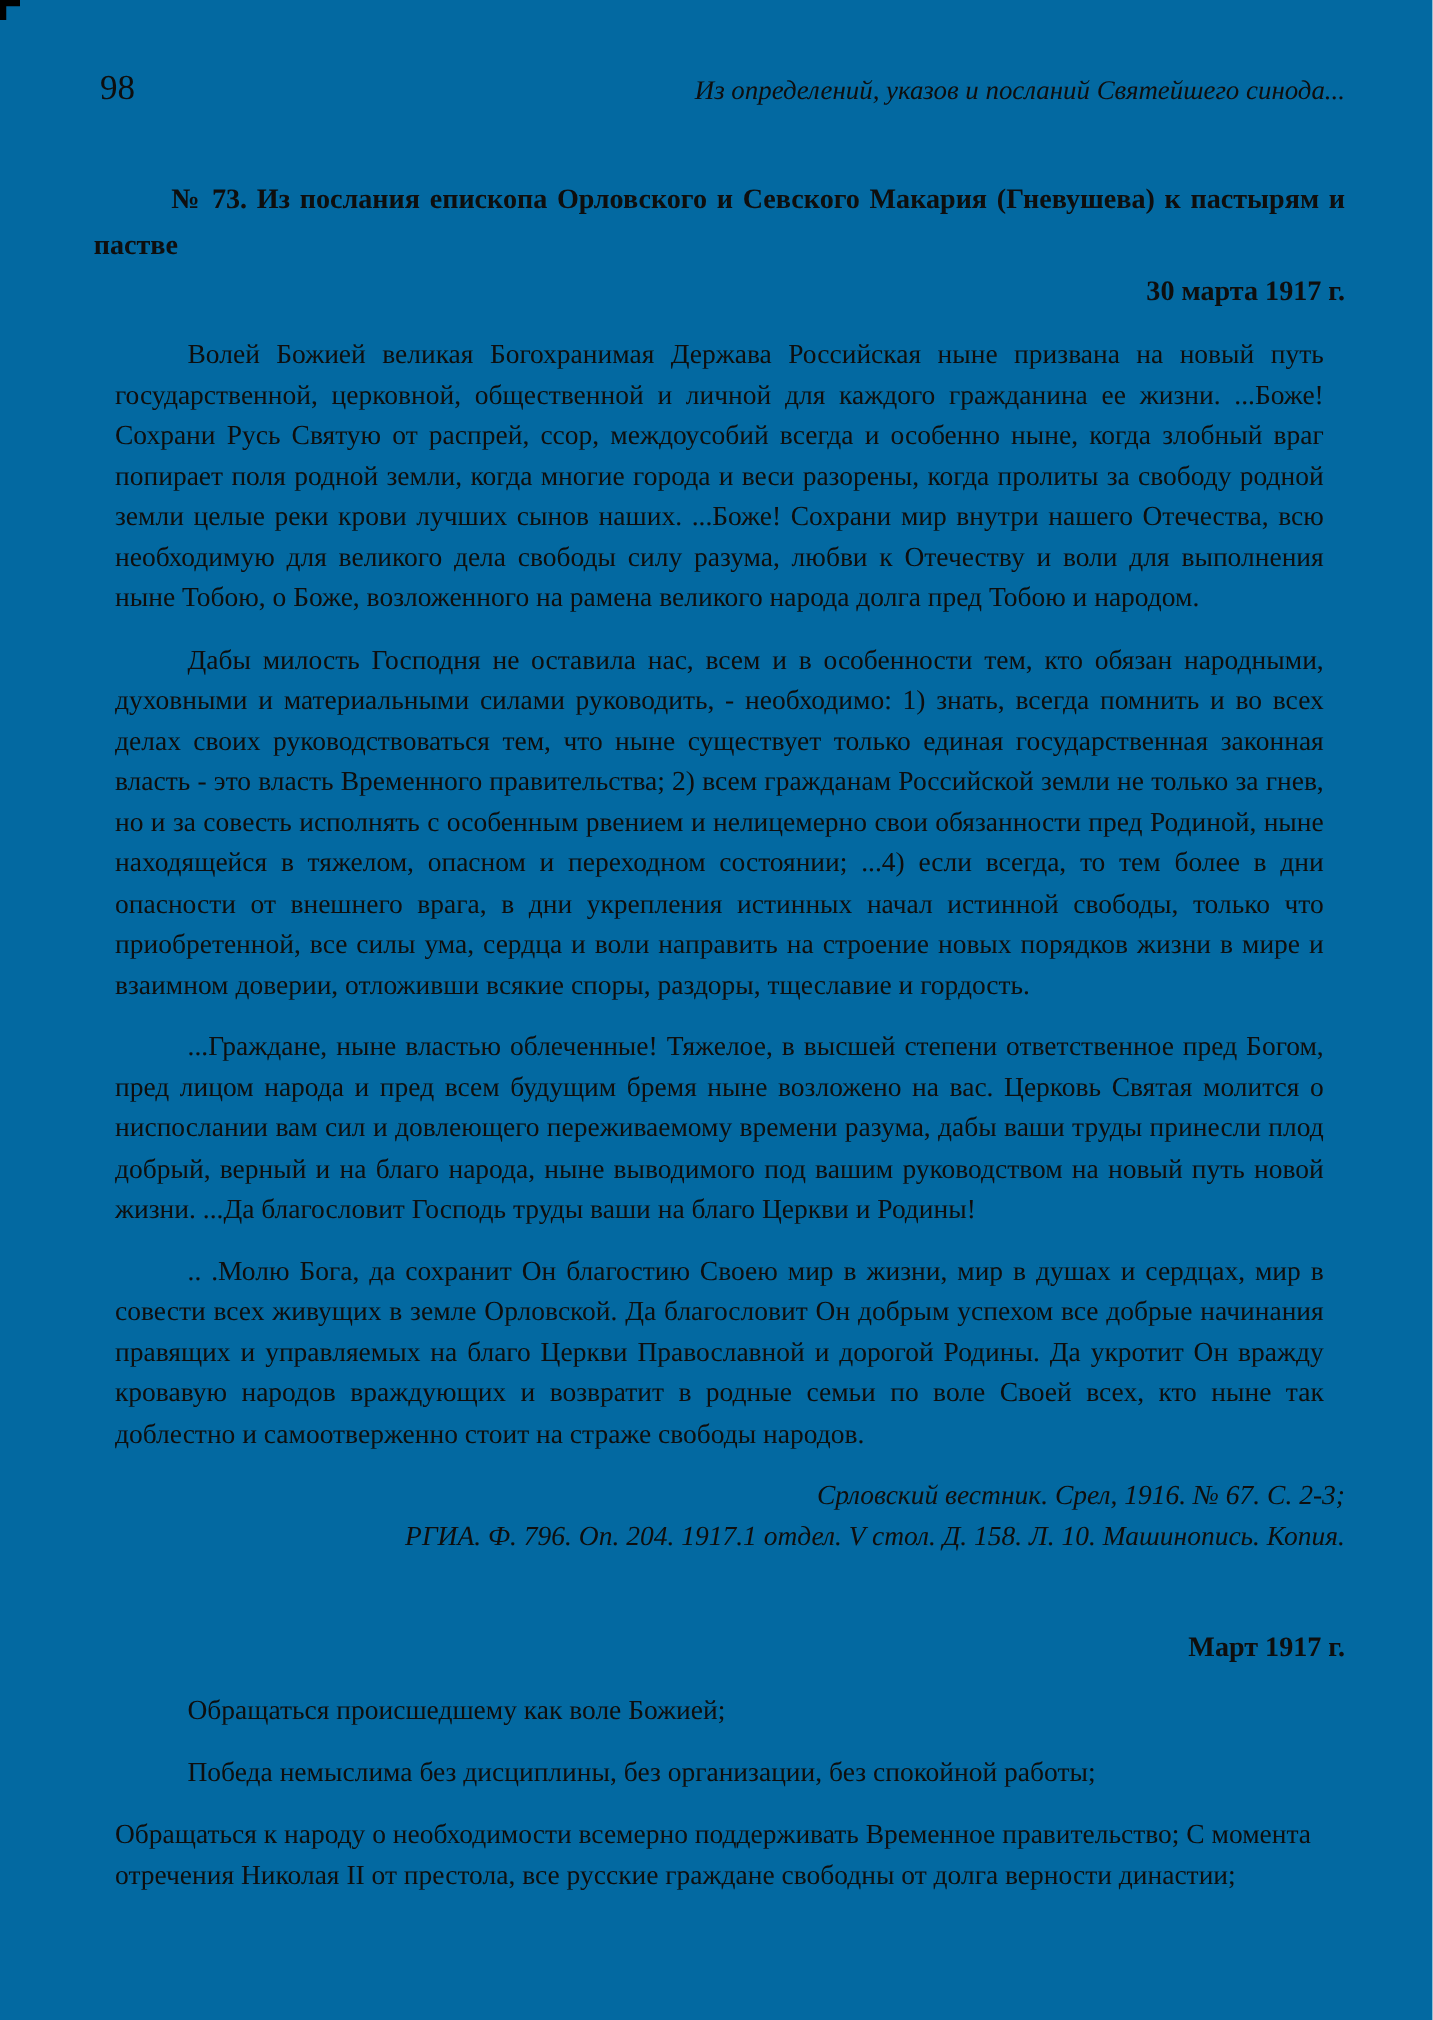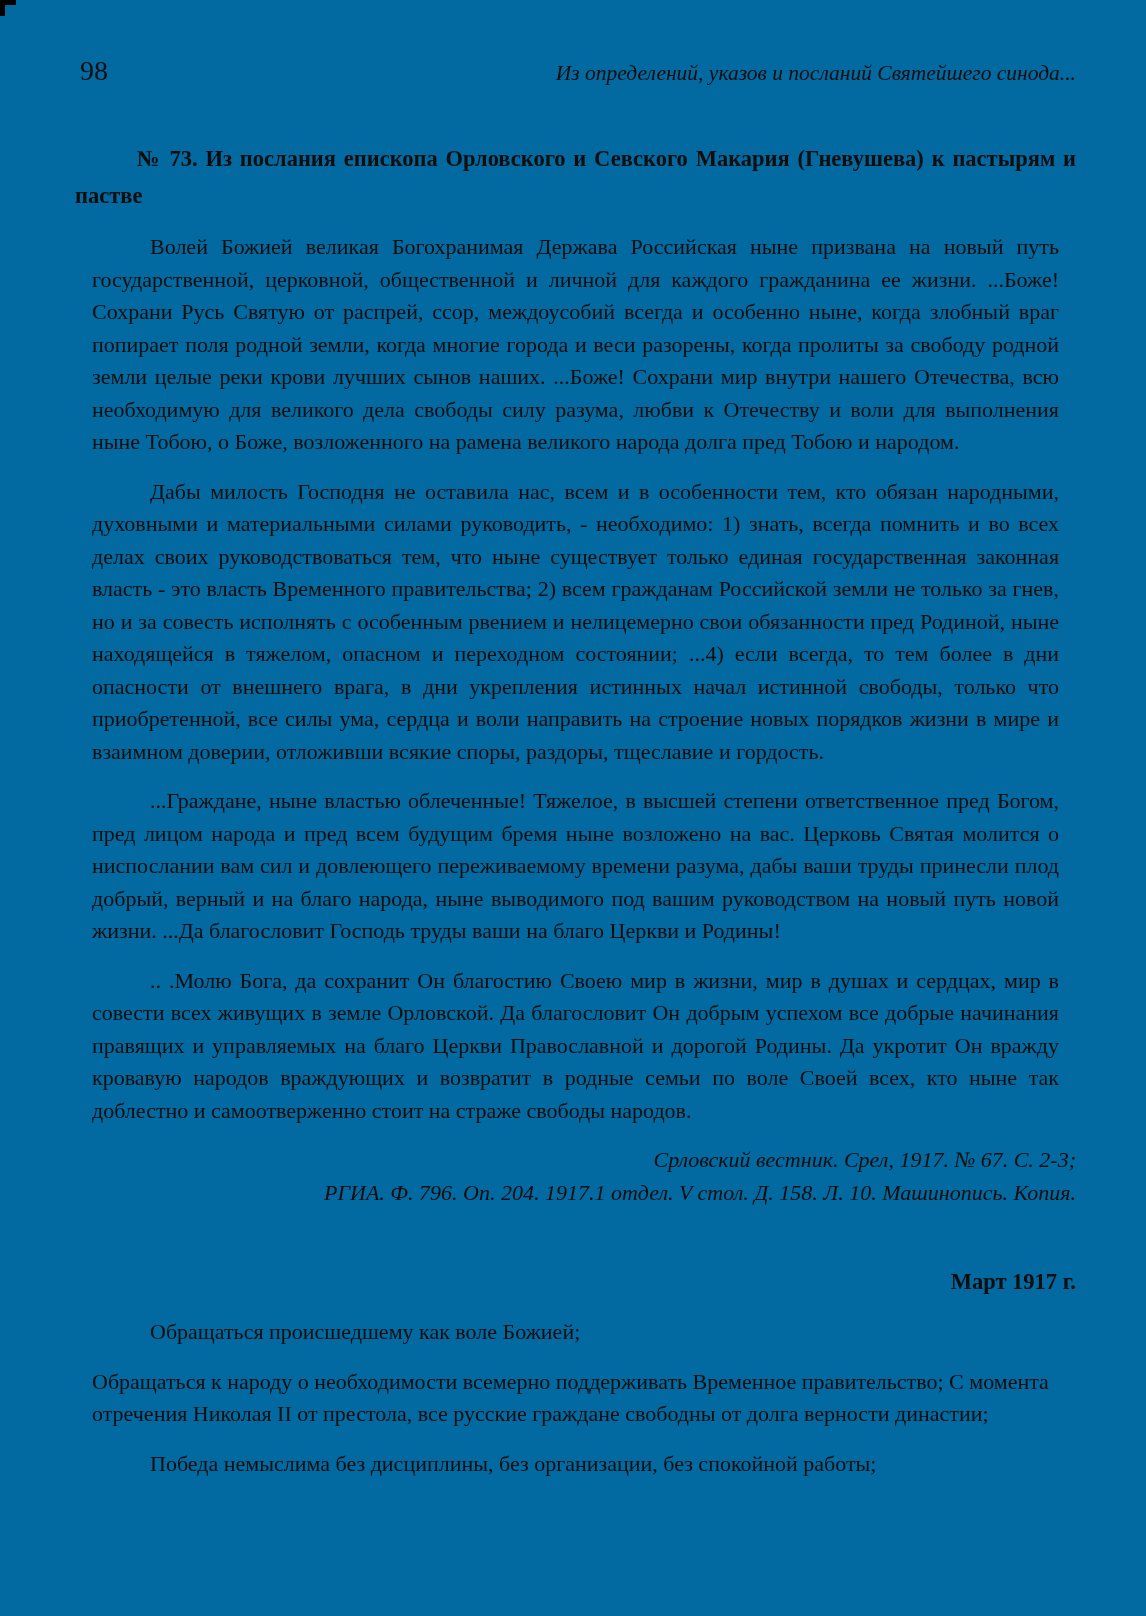--- a/index.html
+++ b/index.html
@@ -105,34 +105,35 @@
 
   <div class="header">
     <span class="page-number">98</span>
     <span class="running-header">Из определений, указов и посланий Святейшего синода...</span>
   </div>
 
   <div class="content">
 
     <div>
       <div class="doc-heading">№ 73. Из послания епископа Орловского и Севского Макария (Гневушева) к пастырям и пастве</div>
+      <div class="date-line">30 марта 1917 г.</div>
       <p class="para">Волей Божией великая Богохранимая Держава Российская ныне призвана на новый путь государственной, церковной, общественной и личной для каждого гражданина ее жизни. ...Боже! Сохрани Русь Святую от распрей, ссор, междоусобий всегда и особенно ныне, когда злобный враг попирает поля родной земли, когда многие города и веси разорены, когда пролиты за свободу родной земли целые реки крови лучших сынов наших. ...Боже! Сохрани мир внутри нашего Отечества, всю необходимую для великого дела свободы силу разума, любви к Отечеству и воли для выполнения ныне Тобою, о Боже, возложенного на рамена великого народа долга пред Тобою и народом.</p>
       <p class="para">Дабы милость Господня не оставила нас, всем и в особенности тем, кто обязан народными, духовными и материальными силами руководить, - необходимо: 1) знать, всегда помнить и во всех делах своих руководствоваться тем, что ныне существует только единая государственная законная власть - это власть Временного правительства; 2) всем гражданам Российской земли не только за гнев, но и за совесть исполнять с особенным рвением и нелицемерно свои обязанности пред Родиной, ныне находящейся в тяжелом, опасном и переходном состоянии; ...4) если всегда, то тем более в дни опасности от внешнего врага, в дни укрепления истинных начал истинной свободы, только что приобретенной, все силы ума, сердца и воли направить на строение новых порядков жизни в мире и взаимном доверии, отложивши всякие споры, раздоры, тщеславие и гордость.</p>
       <p class="para">...Граждане, ныне властью облеченные! Тяжелое, в высшей степени ответственное пред Богом, пред лицом народа и пред всем будущим бремя ныне возложено на вас. Церковь Святая молится о ниспослании вам сил и довлеющего переживаемому времени разума, дабы ваши труды принесли плод добрый, верный и на благо народа, ныне выводимого под вашим руководством на новый путь новой жизни. ...Да благословит Господь труды ваши на благо Церкви и Родины!</p>
       <p class="para">.. .Молю Бога, да сохранит Он благостию Своею мир в жизни, мир в душах и сердцах, мир в совести всех живущих в земле Орловской. Да благословит Он добрым успехом все добрые начинания правящих и управляемых на благо Церкви Православной и дорогой Родины. Да укротит Он вражду кровавую народов враждующих и возвратит в родные семьи по воле Своей всех, кто ныне так доблестно и самоотверженно стоит на страже свободы народов.</p>
       <div class="sources">
-        <div class="source-line">Срловский вестник. Срел, 1917. № 67. С. 2-3;</div>
+        <div class="source-line">Срловский вестник. Срел, 1916. № 67. С. 2-3;</div>
         <div class="source-line">РГИА. Ф. 796. Оп. 204. 1917.1 отдел. V стол. Д. 158. Л. 10. Машинопись. Копия.</div>
       </div>
     </div>
 
     <div class="doc-gap"></div>
 
     <div>
       <div class="date-gap"></div>
       <div class="date-line">Март 1917 г.</div>
       <p class="para">Обращаться происшедшему как воле Божией;</p>
+      <p class="para ragged">Победа немыслима без дисциплины, без организации, без спокойной работы;</p>
       <p class="para no-indent">Обращаться к народу о необходимости всемерно поддерживать Временное правительство; С момента отречения Николая II от престола, все русские граждане свободны от долга верности династии;</p>
-      <p class="para ragged">Победа немыслима без дисциплины, без организации, без спокойной работы;</p>
     </div>
 
   </div>
 </div>
 
 </body></html>

